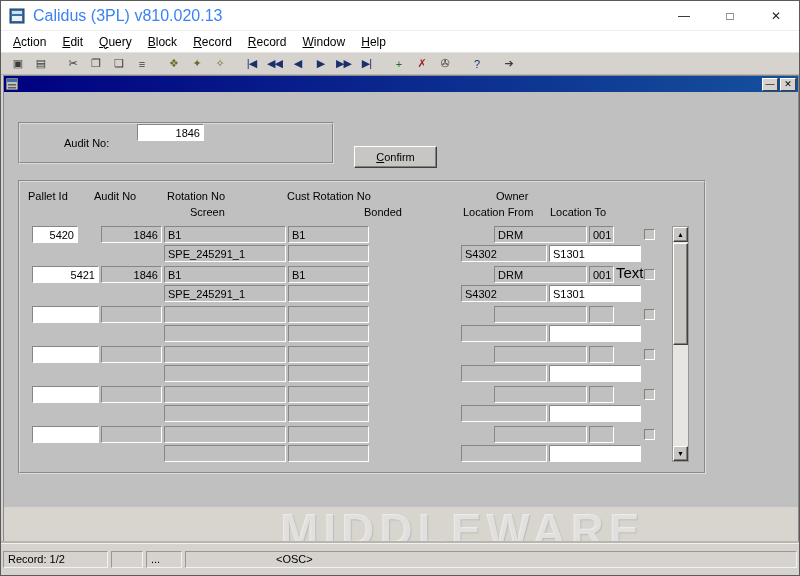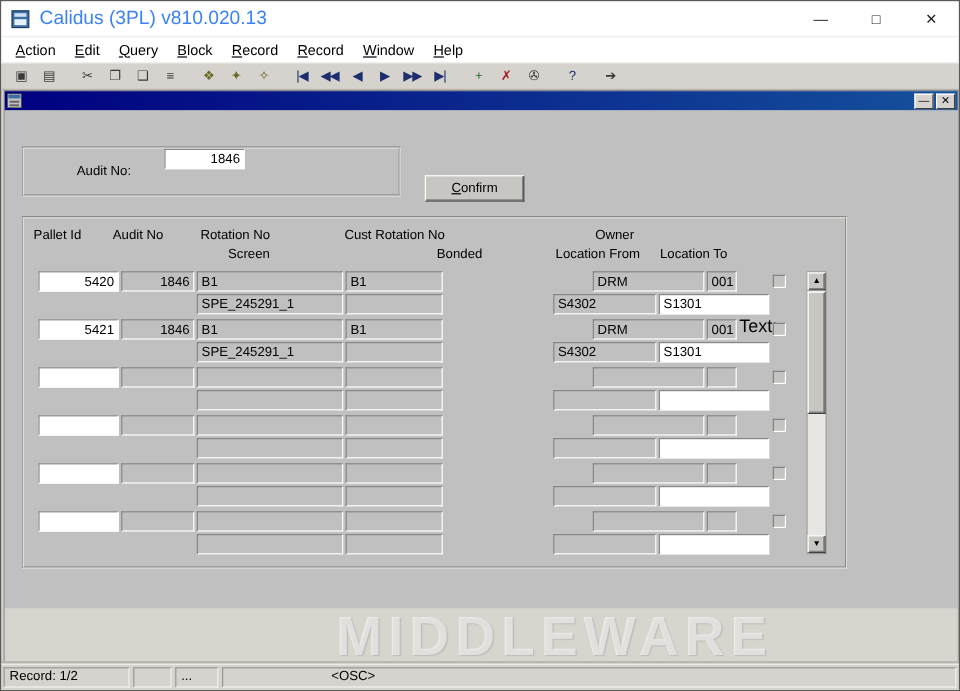--- a/index.html
+++ b/index.html
@@ -74,21 +74,21 @@
   .sbtn.up { top:0; }
   .sbtn.down { bottom:0; }
   .sthumb { position:absolute; left:0; top:16px; width:15px; height:102px; background:#c8c6c2; border:1px solid; border-color:#ffffff #404040 #404040 #ffffff; box-shadow:inset -1px -1px 0 #808080; }
 
   
   .mdi-lower { position:relative; height:49px; background:#d8d5cf; overflow:hidden; }
   .watermark { position:absolute; left:276px; top:-4px; font-size:46px; font-weight:bold; letter-spacing:5px;
                color:rgba(255,255,255,0.55); text-shadow:1px 1px 1px rgba(110,110,110,0.25); white-space:nowrap; }
 
   
-  .statusbar { position:absolute; left:0; bottom:0; width:100%; height:22px; background:#d6d3ce; border-top:1px solid #f2f0ec;
+  .statusbar { position:absolute; left:0; bottom:0; width:100%; height:32px; background:#d6d3ce; border-top:1px solid #f2f0ec;
                box-shadow:0 -2px 0 #b8b5b0; display:flex; align-items:center; padding:0 2px; gap:3px; }
   .sb-cell { height:17px; border:1px solid; border-color:#9a9792 #f4f2ee #f4f2ee #9a9792; font-size:11px; padding:1px 4px; white-space:nowrap; overflow:hidden; }
   .sb-record { width:105px; }
   .sb-empty { width:32px; }
   .sb-dots { width:36px; }
   .sb-osc { flex:1; }
   .sb-osc span { margin-left:86px; }
 </style>
 </head>
 <body>
@@ -249,21 +249,21 @@
         <div class="gh" style="left:476px;top:8px">Owner</div>
         <div class="gh" style="left:170px;top:24px">Screen</div>
         <div class="gh" style="left:344px;top:24px">Bonded</div>
         <div class="gh" style="left:443px;top:24px">Location From</div>
         <div class="gh" style="left:530px;top:24px">Location To</div>
 
         <div class="rows">
 
             <div class="row-pair">
               <div class="row-line a">
-                <input class="fld white num" style="left: 12px; width: 67px;" value="5420">
+                <input class="fld white num" style="left: 12px; width: 46px;" value="5420">
                 <div class="fld num" style="left:81px;width:61px">1846</div>
                 <div class="fld" style="left:144px;width:122px">B1</div>
                 <div class="fld" style="left:268px;width:81px">B1</div>
                 <div class="fld" style="left:474px;width:93px">DRM</div>
                 <div class="fld" style="left:569px;width:25px">001</div>
                 <div class="textlbl" style="left:596px">Text:</div>
                 <div class="chk" style="left:624px"></div>
               </div>
               <div class="row-line b">
                 <div class="fld" style="left:144px;width:122px">SPE_245291_1</div>

